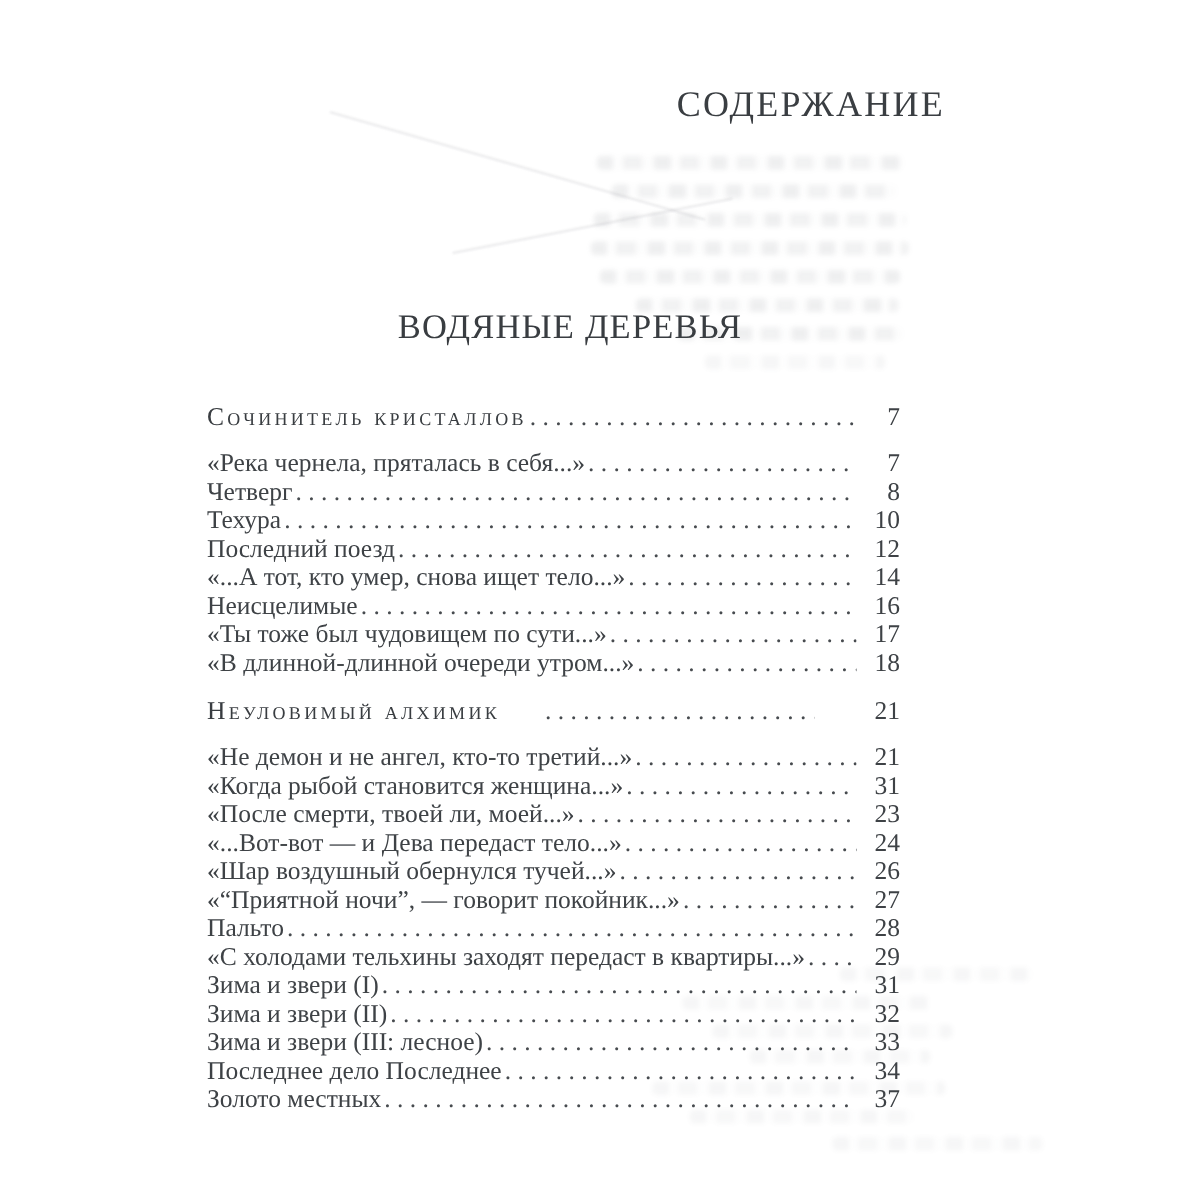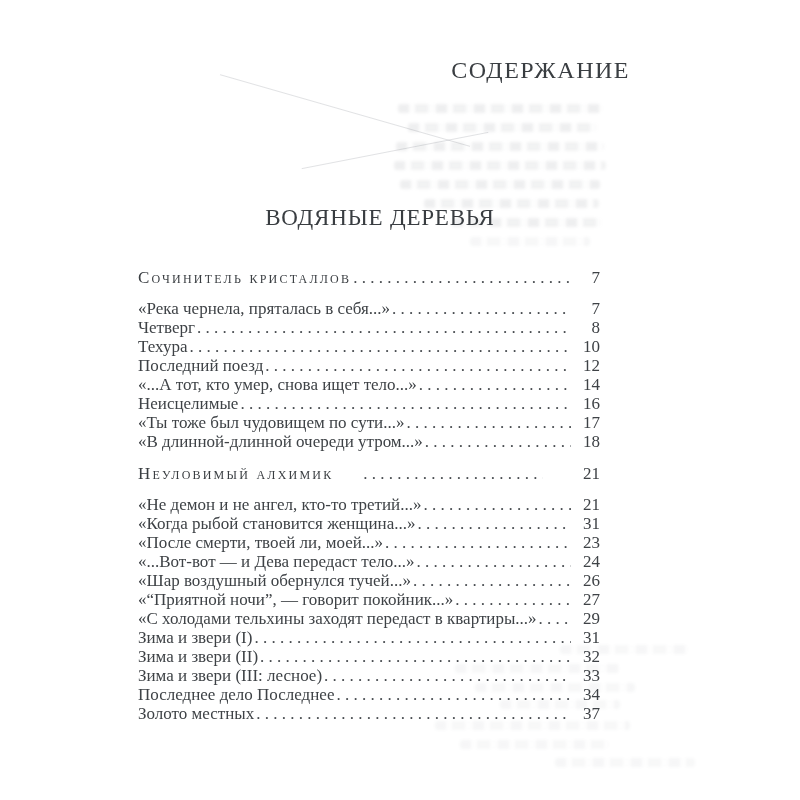--- a/index.html
+++ b/index.html
@@ -213,20 +213,25 @@
     <span class="label">«Шар воздушный обернулся тучей...»</span>
     <span class="dots"></span>
     <span class="pg">26</span>
   </div>
       <div class="row">
     <span class="label">«“Приятной ночи”, — говорит покойник...»</span>
     <span class="dots"></span>
     <span class="pg">27</span>
   </div>
       <div class="row">
+    <span class="label">Пальто</span>
+    <span class="dots"></span>
+    <span class="pg">28</span>
+  </div>
+      <div class="row">
     <span class="label">«С холодами тельхины заходят передаст в квартиры...»</span>
     <span class="dots"></span>
     <span class="pg">29</span>
   </div>
       <div class="row">
     <span class="label">Зима и звери (I)</span>
     <span class="dots"></span>
     <span class="pg">31</span>
   </div>
       <div class="row">

